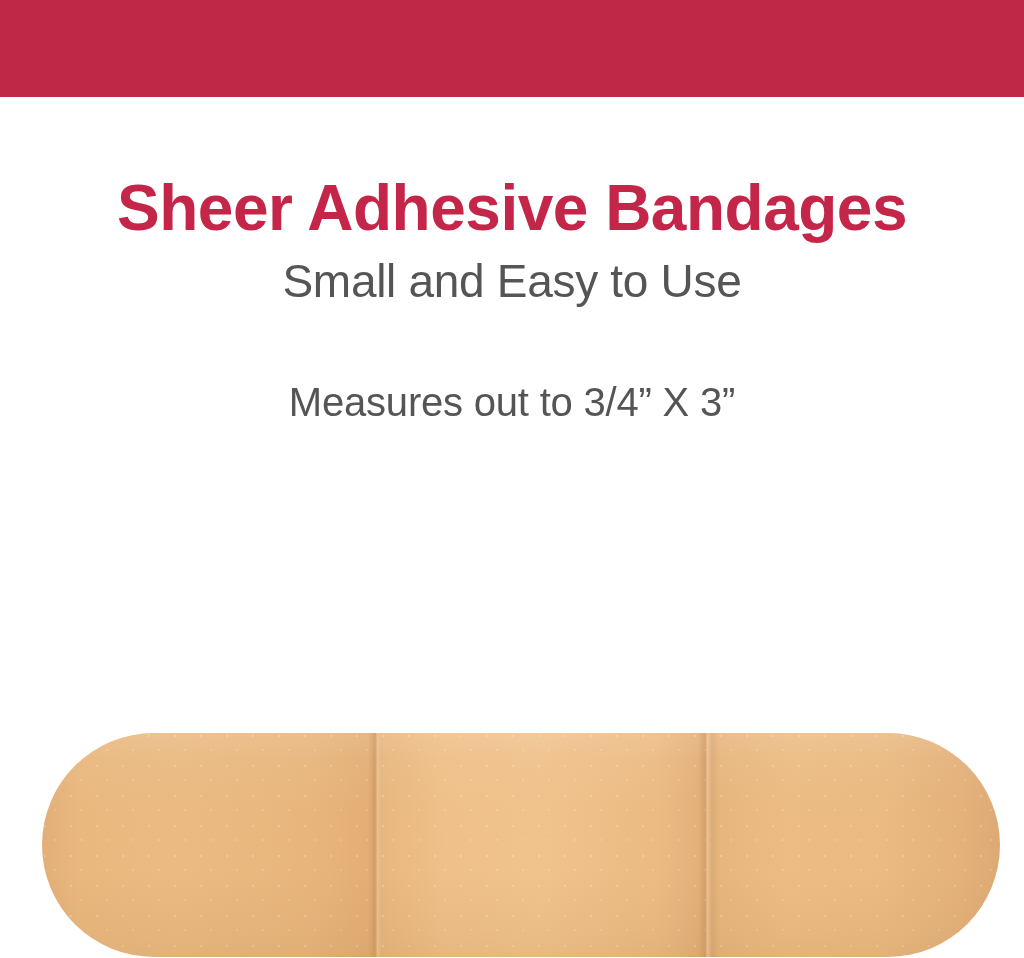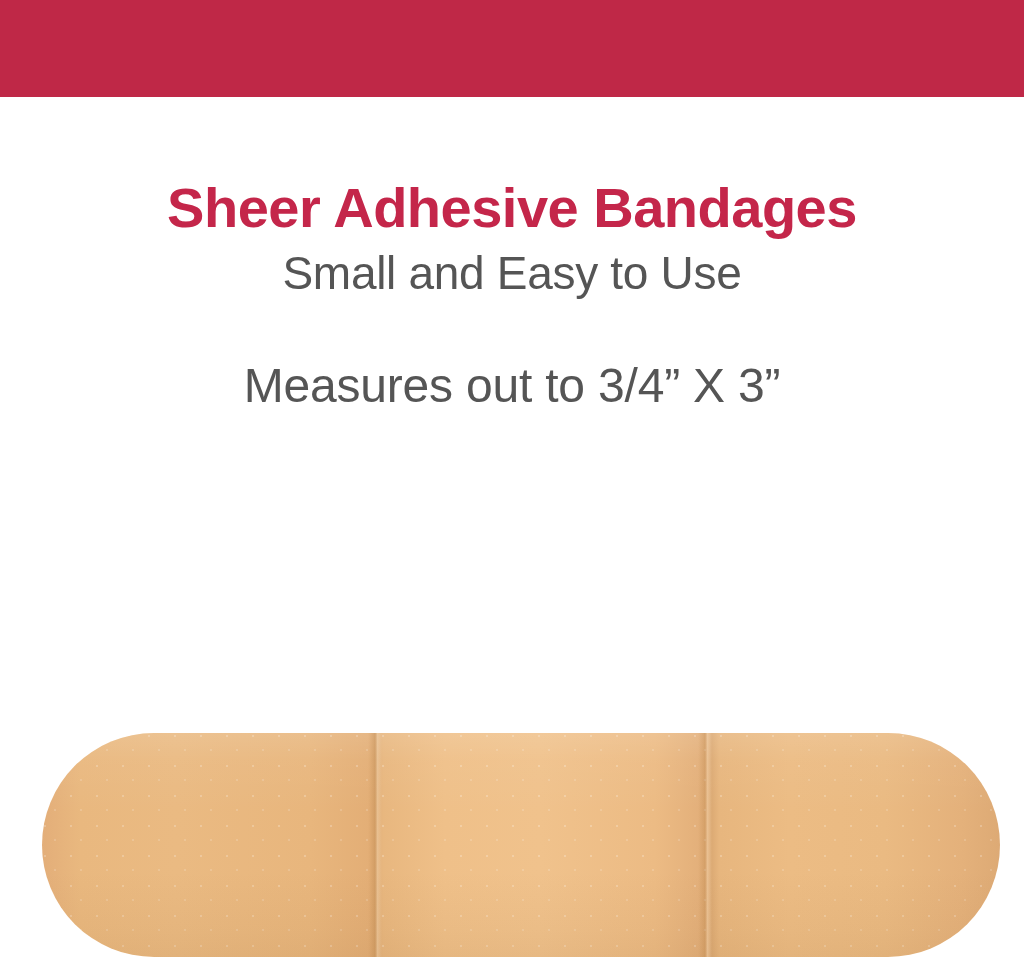--- a/index.html
+++ b/index.html
@@ -40,29 +40,29 @@
     top: 97px;
     width: 1024px;
     text-align: center;
   }
 
   .product-title {
     margin: 0;
     padding: 0;
     font-family: "Liberation Sans", sans-serif;
     font-weight: bold;
-    font-size: 56px;
+    font-size: 64px;
     line-height: 62px;
     letter-spacing: -0.5px;
     color: #c4264a;
     padding-top: 80px;
   }
 
   .product-subtitle {
-    margin: 0;
+    margin: 8px;
     padding: 0;
     font-family: "Liberation Sans", sans-serif;
     font-weight: normal;
     font-size: 46px;
     line-height: 56px;
     letter-spacing: -0.3px;
     color: #555555;
     padding-top: 6px;
   }
 
@@ -76,21 +76,21 @@
     letter-spacing: -0.2px;
     color: #555555;
     padding-top: 66px;
   }
 
   .measurement {
     margin: 0 auto;
     width: 960px;
     font-family: "Liberation Sans", sans-serif;
     font-weight: normal;
-    font-size: 48px;
+    font-size: 40px;
     line-height: 46px;
     letter-spacing: -0.2px;
     color: #555555;
     padding-top: 62px;
   }
 
   
   .bandage-wrap {
     position: absolute;
     left: 42px;

